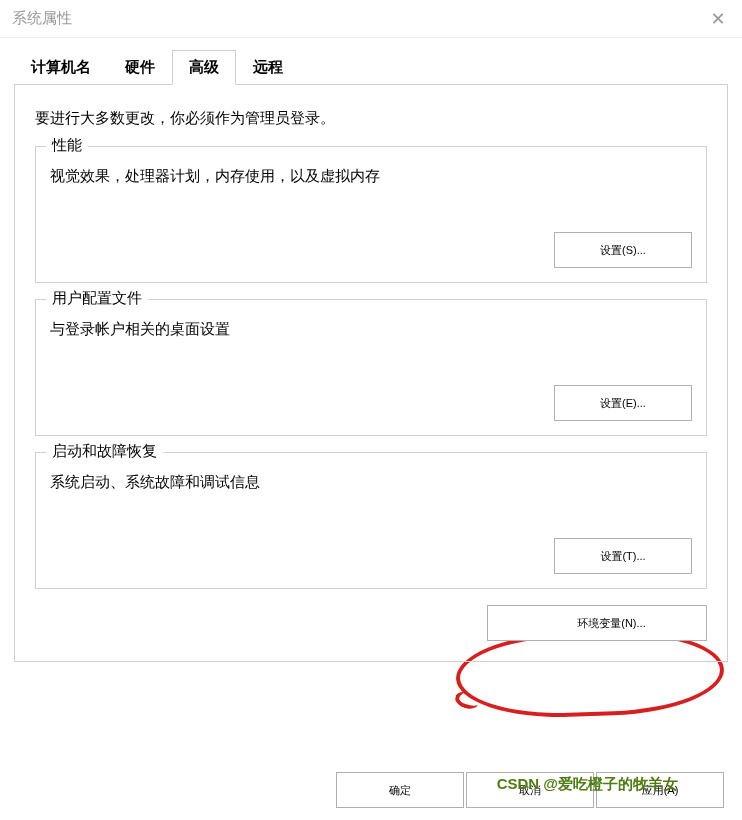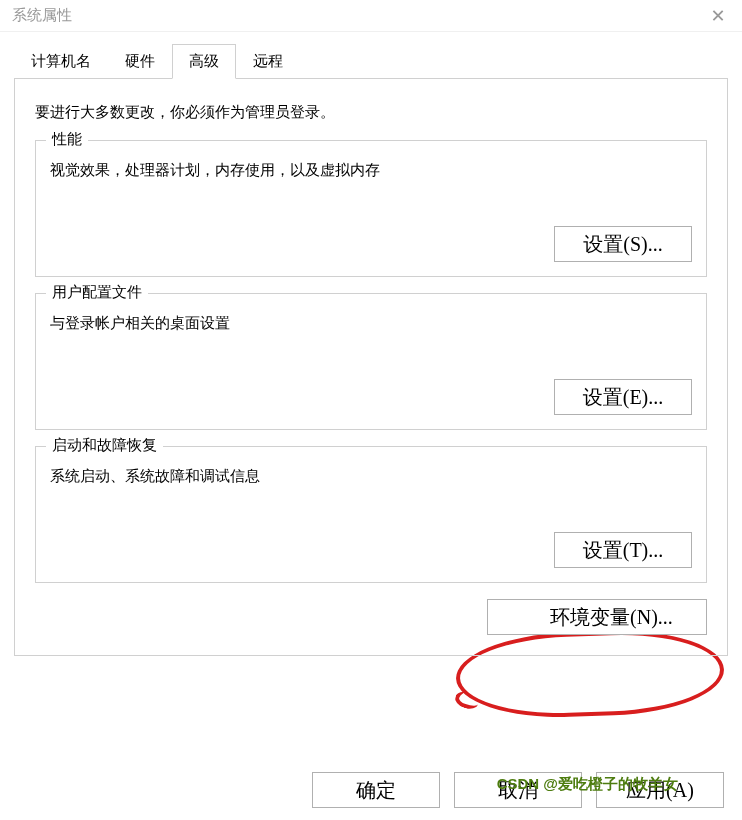--- a/index.html
+++ b/index.html
@@ -11,21 +11,21 @@
       font-family: "Microsoft YaHei", "Segoe UI", sans-serif;
       font-size: 15px;
       background: #ffffff;
       color: #000000;
       width: 742px;
       height: 820px;
       position: relative;
       overflow: hidden;
     }
     .titlebar {
-      height: 32px;
+      height: 38px;
       display: flex;
       align-items: center;
       justify-content: space-between;
       padding: 0 12px;
       border-bottom: 1px solid #f0f0f0;
     }
     .title-text {
       color: #999999;
       font-size: 15px;
     }
@@ -37,20 +37,21 @@
       width: 24px;
       height: 24px;
       display: flex;
       align-items: center;
       justify-content: center;
     }
     .tabs {
       display: flex;
       padding: 12px 14px 0 14px;
       position: relative;
+      font-weight: bold;
     }
     .tab {
       padding: 7px 16px;
       font-size: 15px;
       color: #000;
       cursor: pointer;
       border: 1px solid transparent;
       background: transparent;
       position: relative;
     }
@@ -94,22 +95,22 @@
     .group-buttons {
       display: flex;
       justify-content: flex-end;
       margin-top: 46px;
     }
     .btn {
       min-width: 138px;
       height: 36px;
       border: 1px solid #b0b0b0;
       background: #ffffff;
-      font-size: 20px;
-      font-family: Liberation Serif, serif;
+      font-size: 11px;
+      font-family: Liberation Sans, sans-serif;
       cursor: pointer;
       padding: 0 18px;
       display: flex;
       align-items: center;
       justify-content: center;
     }
     .env-row {
       display: flex;
       justify-content: flex-end;
       margin-top: 14px;
@@ -141,21 +142,21 @@
       bottom: 8px;
       border-top: none;
       border-right: none;
       transform: rotate(20deg);
     }
     .bottom-buttons {
       position: absolute;
       bottom: 12px;
       right: 18px;
       display: flex;
-      gap: 14px;
+      gap: 2px;
     }
     .bottom-buttons .btn {
       min-width: 128px;
     }
     .watermark {
       position: absolute;
       bottom: 26px;
       right: 64px;
       color: #4d7c0f;
       font-size: 15px;

